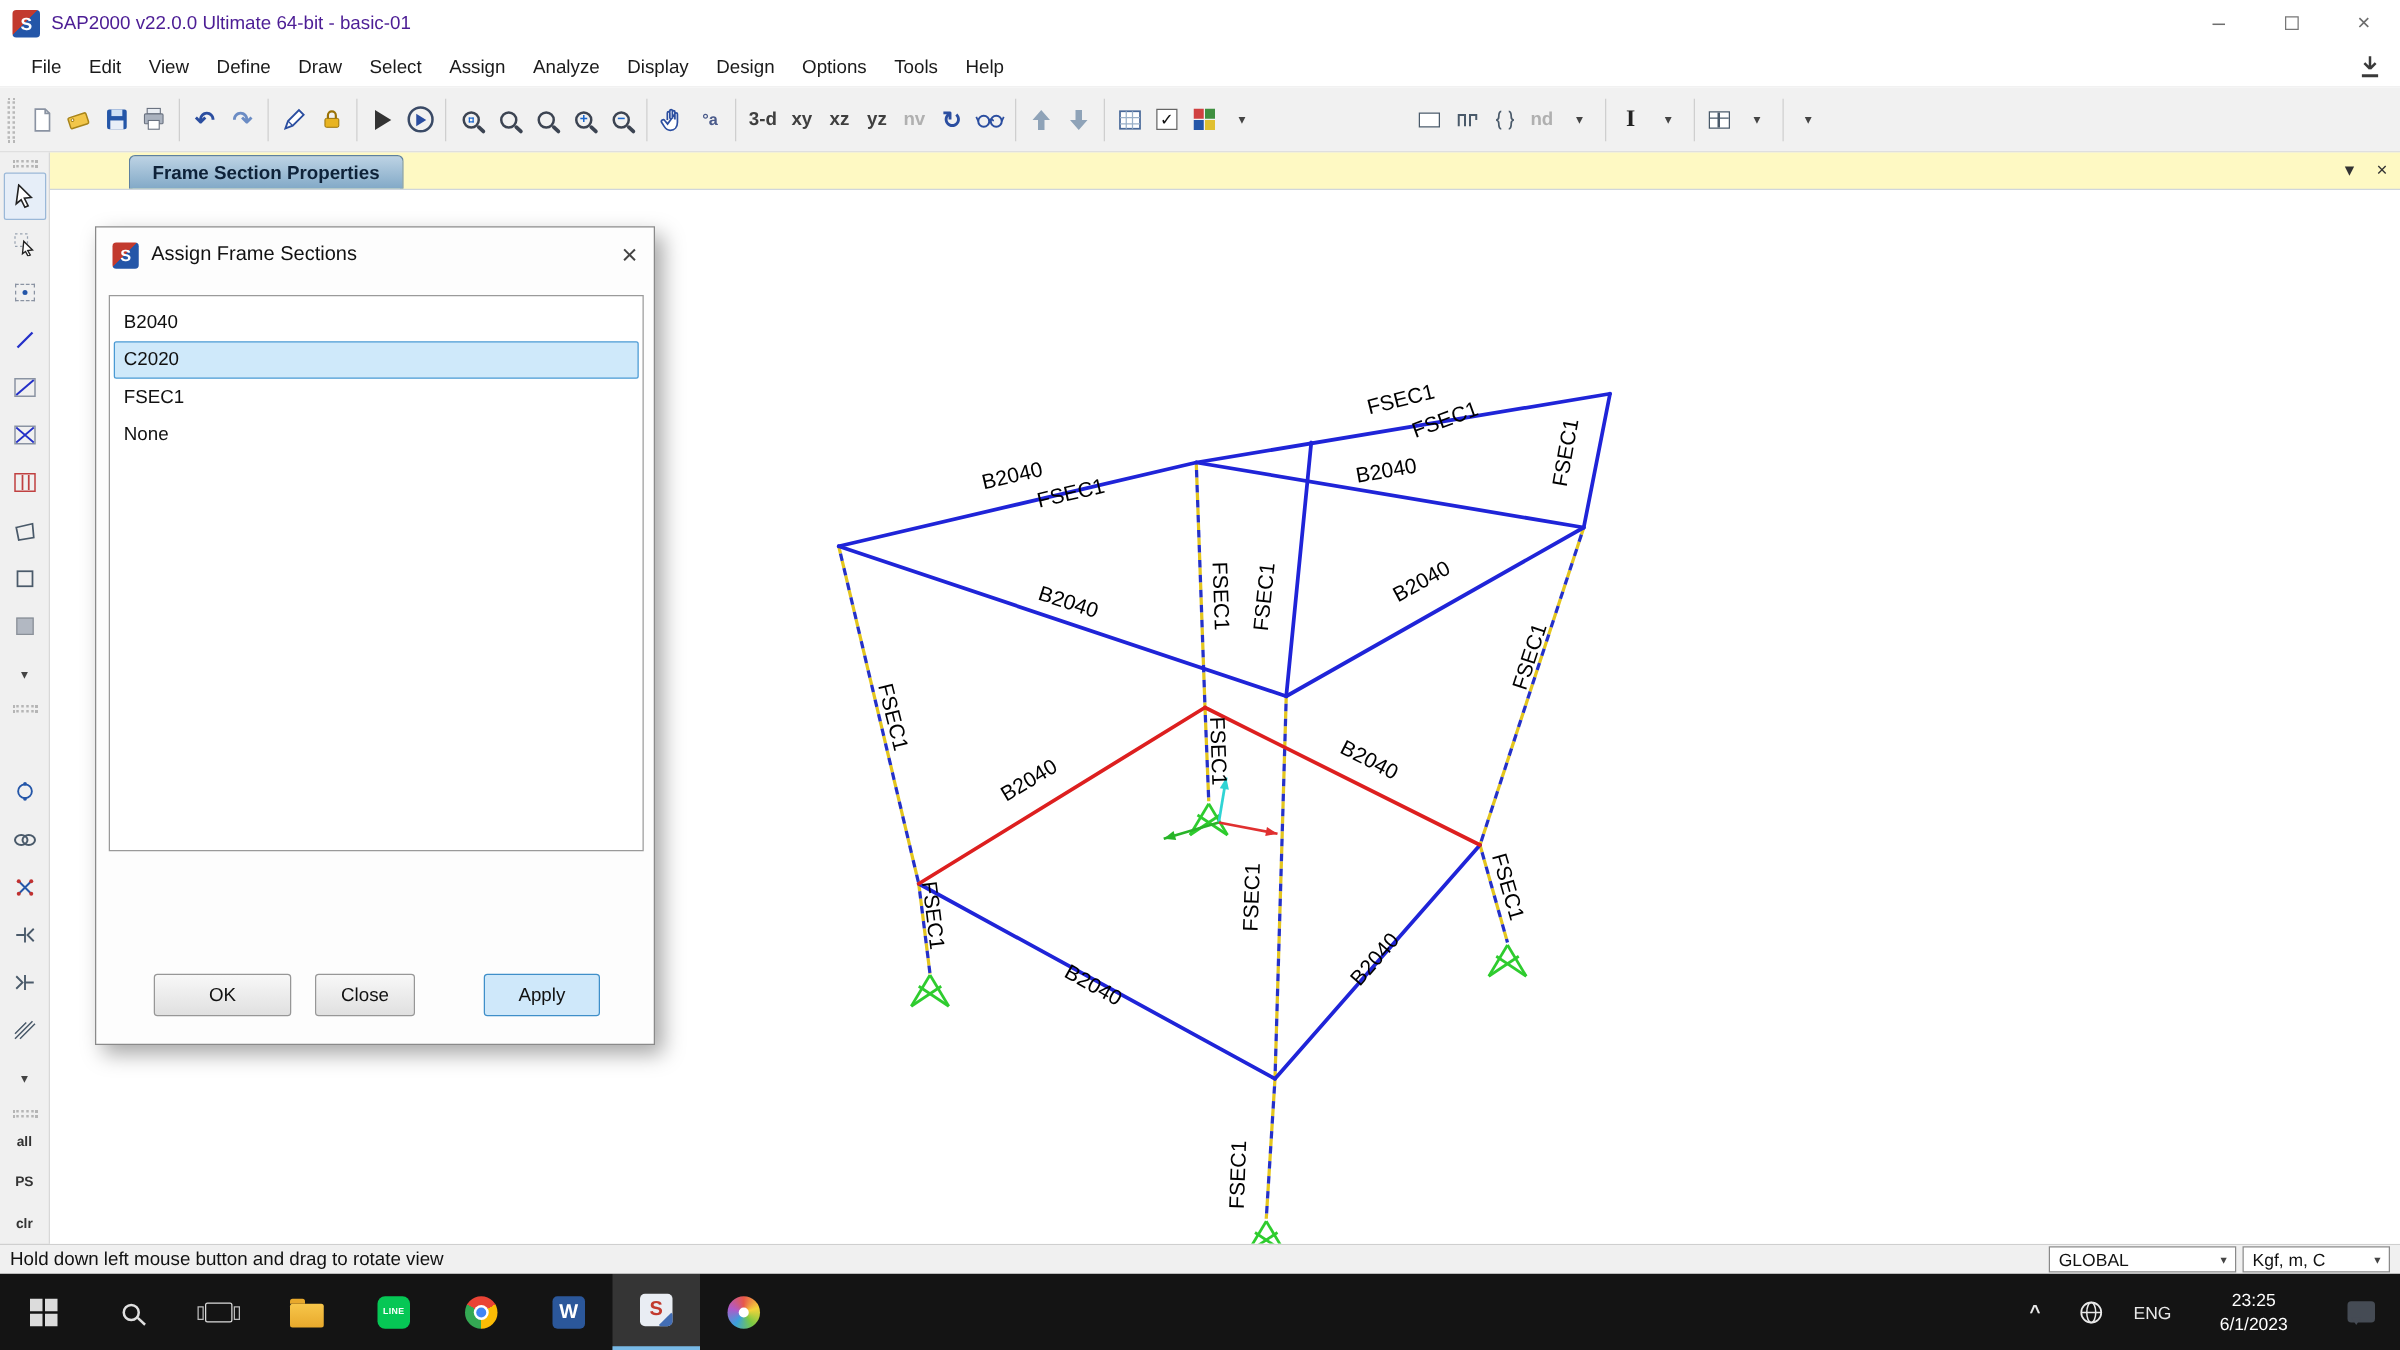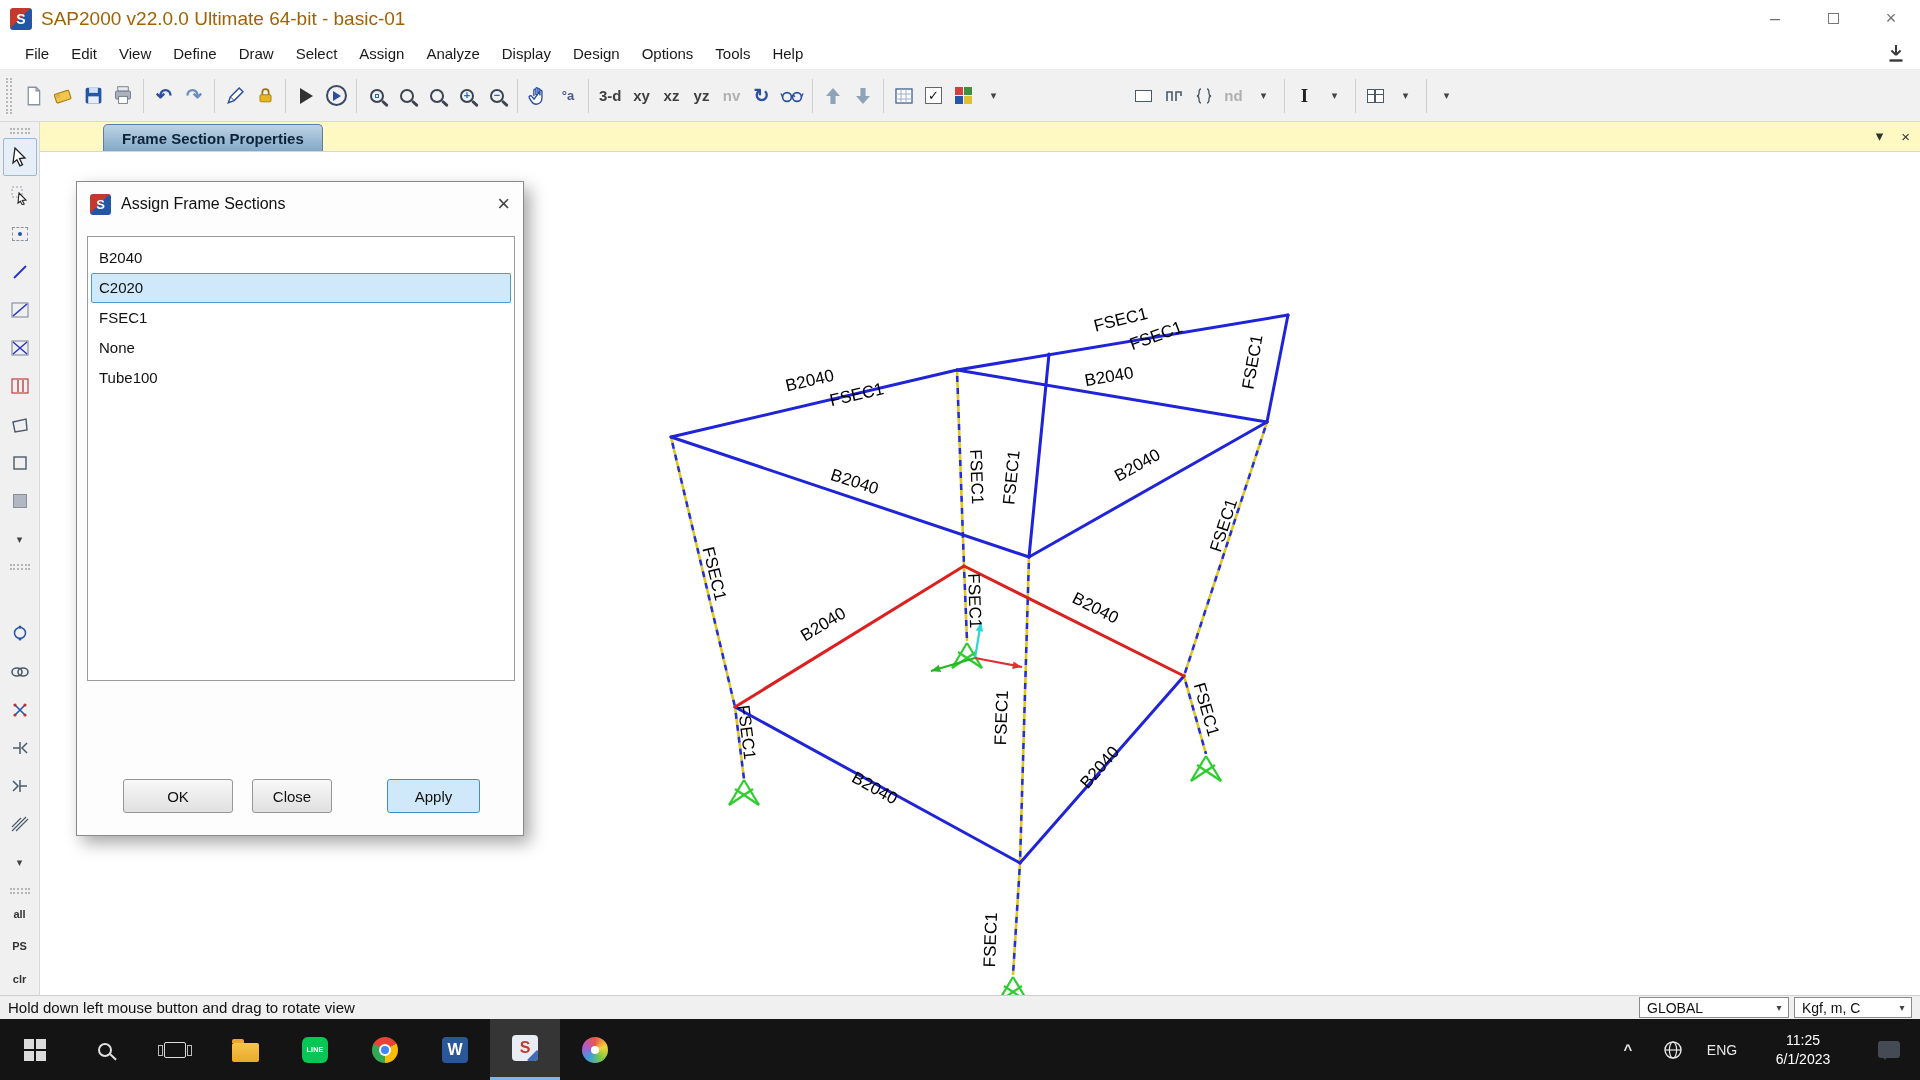--- a/index.html
+++ b/index.html
@@ -3,21 +3,21 @@
 <meta charset="utf-8">
 <style>
   *{margin:0;padding:0;box-sizing:border-box}
   html,body{width:1920px;height:1080px;overflow:hidden;font-family:"Liberation Sans",sans-serif;background:#fff}
   #app{position:relative;width:1920px;height:1080px;display:flex;flex-direction:column}
 
   
   .titlebar{height:37px;background:#fff;display:flex;align-items:center;flex:none}
   .applogo{width:22px;height:22px;margin:0 9px 0 10px;border-radius:3px;color:#fff;font-weight:bold;font-size:14px;
     display:flex;align-items:center;justify-content:center;background:linear-gradient(135deg,#c23a2e 0 46%,#2456a8 46%)}
-  .wtitle{color:#a16207;font-size:19px}
+  .wtitle{color:#4c1d95;font-size:15px}
   .winbtns{margin-left:auto;display:flex;height:100%}
   .winbtn{width:58px;height:100%;display:flex;align-items:center;justify-content:center;color:#6e6e6e;font-size:18px}
   .maxbox{width:11px;height:11px;border:1.5px solid #777}
 
   
   .menubar{height:33px;background:#fff;display:flex;align-items:center;padding-left:14px;position:relative;flex:none;border-bottom:1px solid #ededed}
   .mitem{padding:0 11px;font-size:15px;color:#1a1a1a;height:100%;display:flex;align-items:center}
   .dl-ico{position:absolute;right:14px;top:5px}
 
   
@@ -532,21 +532,20 @@
           <div class="dtitle">
             <span class="dlogo">S</span>
             <span class="dtext">Assign Frame Sections</span>
             <span class="dclose">×</span>
           </div>
           <div class="dlist">
             <div class="litem">B2040</div>
             <div class="litem selected">C2020</div>
             <div class="litem">FSEC1</div>
             <div class="litem">None</div>
-            <div class="litem">Tube100</div>
           </div>
           <div class="btn ok">OK</div>
           <div class="btn closeb">Close</div>
           <div class="btn apply">Apply</div>
         </div>
       </div>
     </div>
   </div>
 
   <div class="statusbar">
@@ -598,21 +597,21 @@
       <div class="trcell chevup">^</div>
       <div class="trcell globe">
         <svg width="20" height="20" viewBox="0 0 20 20">
             <circle cx="10" cy="10" r="8" fill="none" stroke="#e8e8e8" stroke-width="1.4"></circle>
             <path d="M2 10h16" stroke="#e8e8e8" stroke-width="1.2"></path>
             <ellipse cx="10" cy="10" rx="3.6" ry="8" fill="none" stroke="#e8e8e8" stroke-width="1.2"></ellipse>
           </svg>
         </div>
       <div class="trcell lang">ENG</div>
       <div class="trcell clock">
-        <span>11:25</span>
+        <span>23:25</span>
         <span>6/1/2023</span>
       </div>
       <div class="trcell notifc">
           <span class="notif"></span>
         </div>
     </div>
   </div>
 </div>
 
 </body></html>

